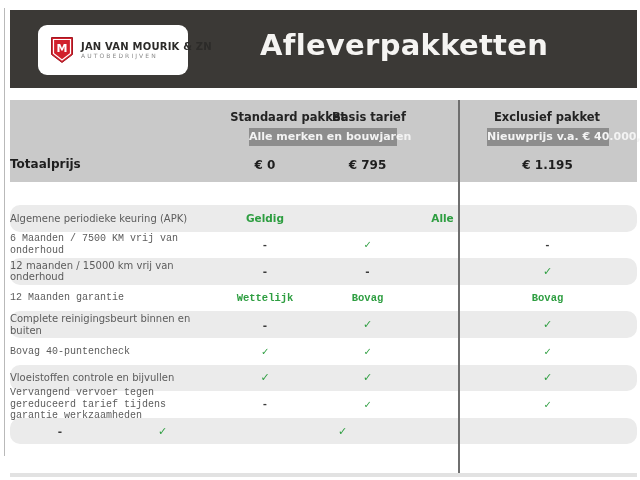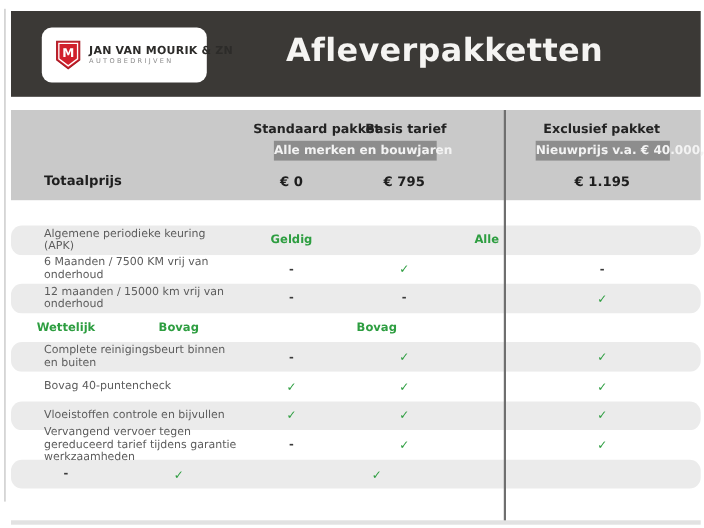--- a/index.html
+++ b/index.html
@@ -41,24 +41,24 @@
   .badge-left{left:239px;width:148px;}
   .badge-right{left:477px;width:122px;}
 
   .frow{display:flex;align-items:center;width:627px;}
   .totals-row{position:absolute;left:0;top:50px;height:30px;}
   .totals-row .cell{font-size:12px;font-weight:bold;color:#1e1e1e;}
 
   .rows-block{position:absolute;left:0;top:105px;width:627px;}
   .rows-block .frow{height:26.6px;}
   .shade{background:#ebebeb;border-radius:10px;}
-  .plain{background:#ffffff;}
+  .plain{background:#ffffff;font-family:Liberation Mono, monospace;}
 
   .cell{box-sizing:border-box;}
-  .cell.label{flex:0 0 205px;padding-left:30px;font-size:10px;color:#5c5c5c;line-height:1.15;}
+  .cell.label{flex:0 0 205px;font-size:10px;color:#5c5c5c;line-height:1.15;}
   .cell.std{flex:0 0 100px;text-align:center;}
   .cell.basis{flex:0 0 105px;text-align:center;}
   .cell.excl{flex:0 0 179px;margin-left:38px;text-align:center;}
   .val{font-size:10.5px;}
   .val.green{color:#2e9e41;font-weight:bold;}
   .val.check{color:#2e9e41;font-weight:bold;font-size:11px;}
   .val.dash{color:#3a3a3a;font-weight:bold;}
 
   .bottom-strip{position:absolute;left:0;top:373px;width:627px;height:4px;background:#e2e2e2;}
 </style>
@@ -114,20 +114,21 @@
           <div class="cell val basis check">✓</div>
           <div class="cell val excl dash">-</div>
         </div>
         <div class="frow shade">
           <div class="cell label">12 maanden / 15000 km vrij van onderhoud</div>
           <div class="cell val std dash">-</div>
           <div class="cell val basis dash">-</div>
           <div class="cell val excl check">✓</div>
         </div>
         <div class="frow plain">
+          <div class="cell label">12 Maanden  garantie</div>
           <div class="cell val std green">Wettelijk</div>
           <div class="cell val basis green">Bovag</div>
           <div class="cell val excl green">Bovag</div>
         </div>
         <div class="frow shade">
           <div class="cell label">Complete reinigingsbeurt binnen en buiten</div>
           <div class="cell val std dash">-</div>
           <div class="cell val basis check">✓</div>
           <div class="cell val excl check">✓</div>
         </div>

